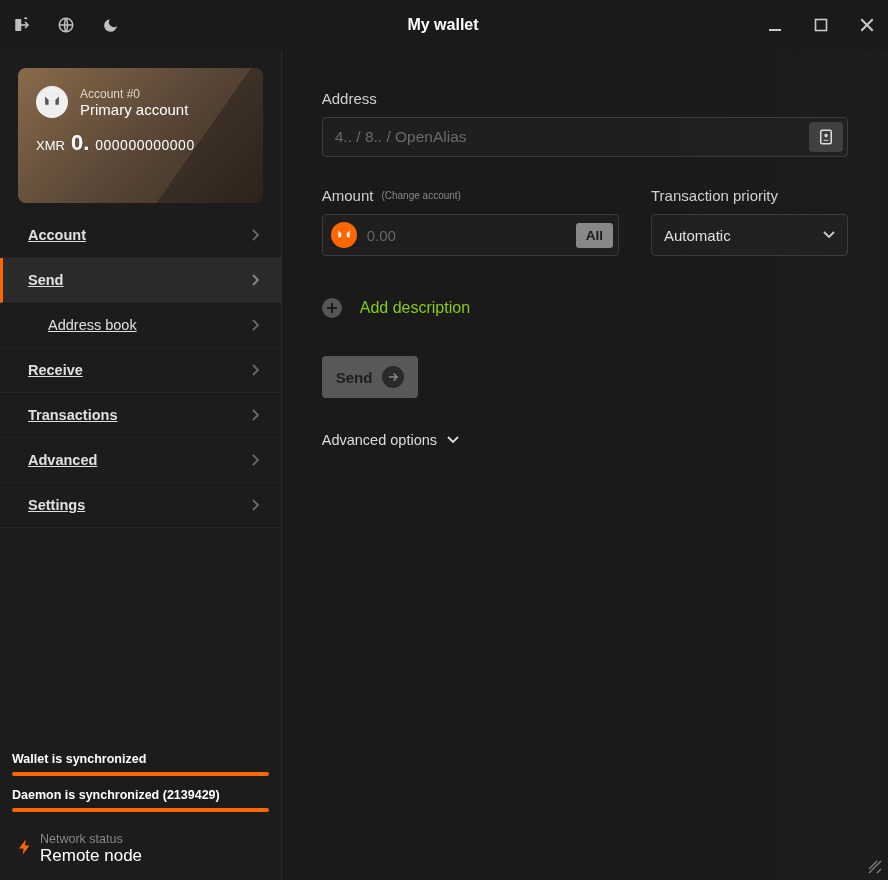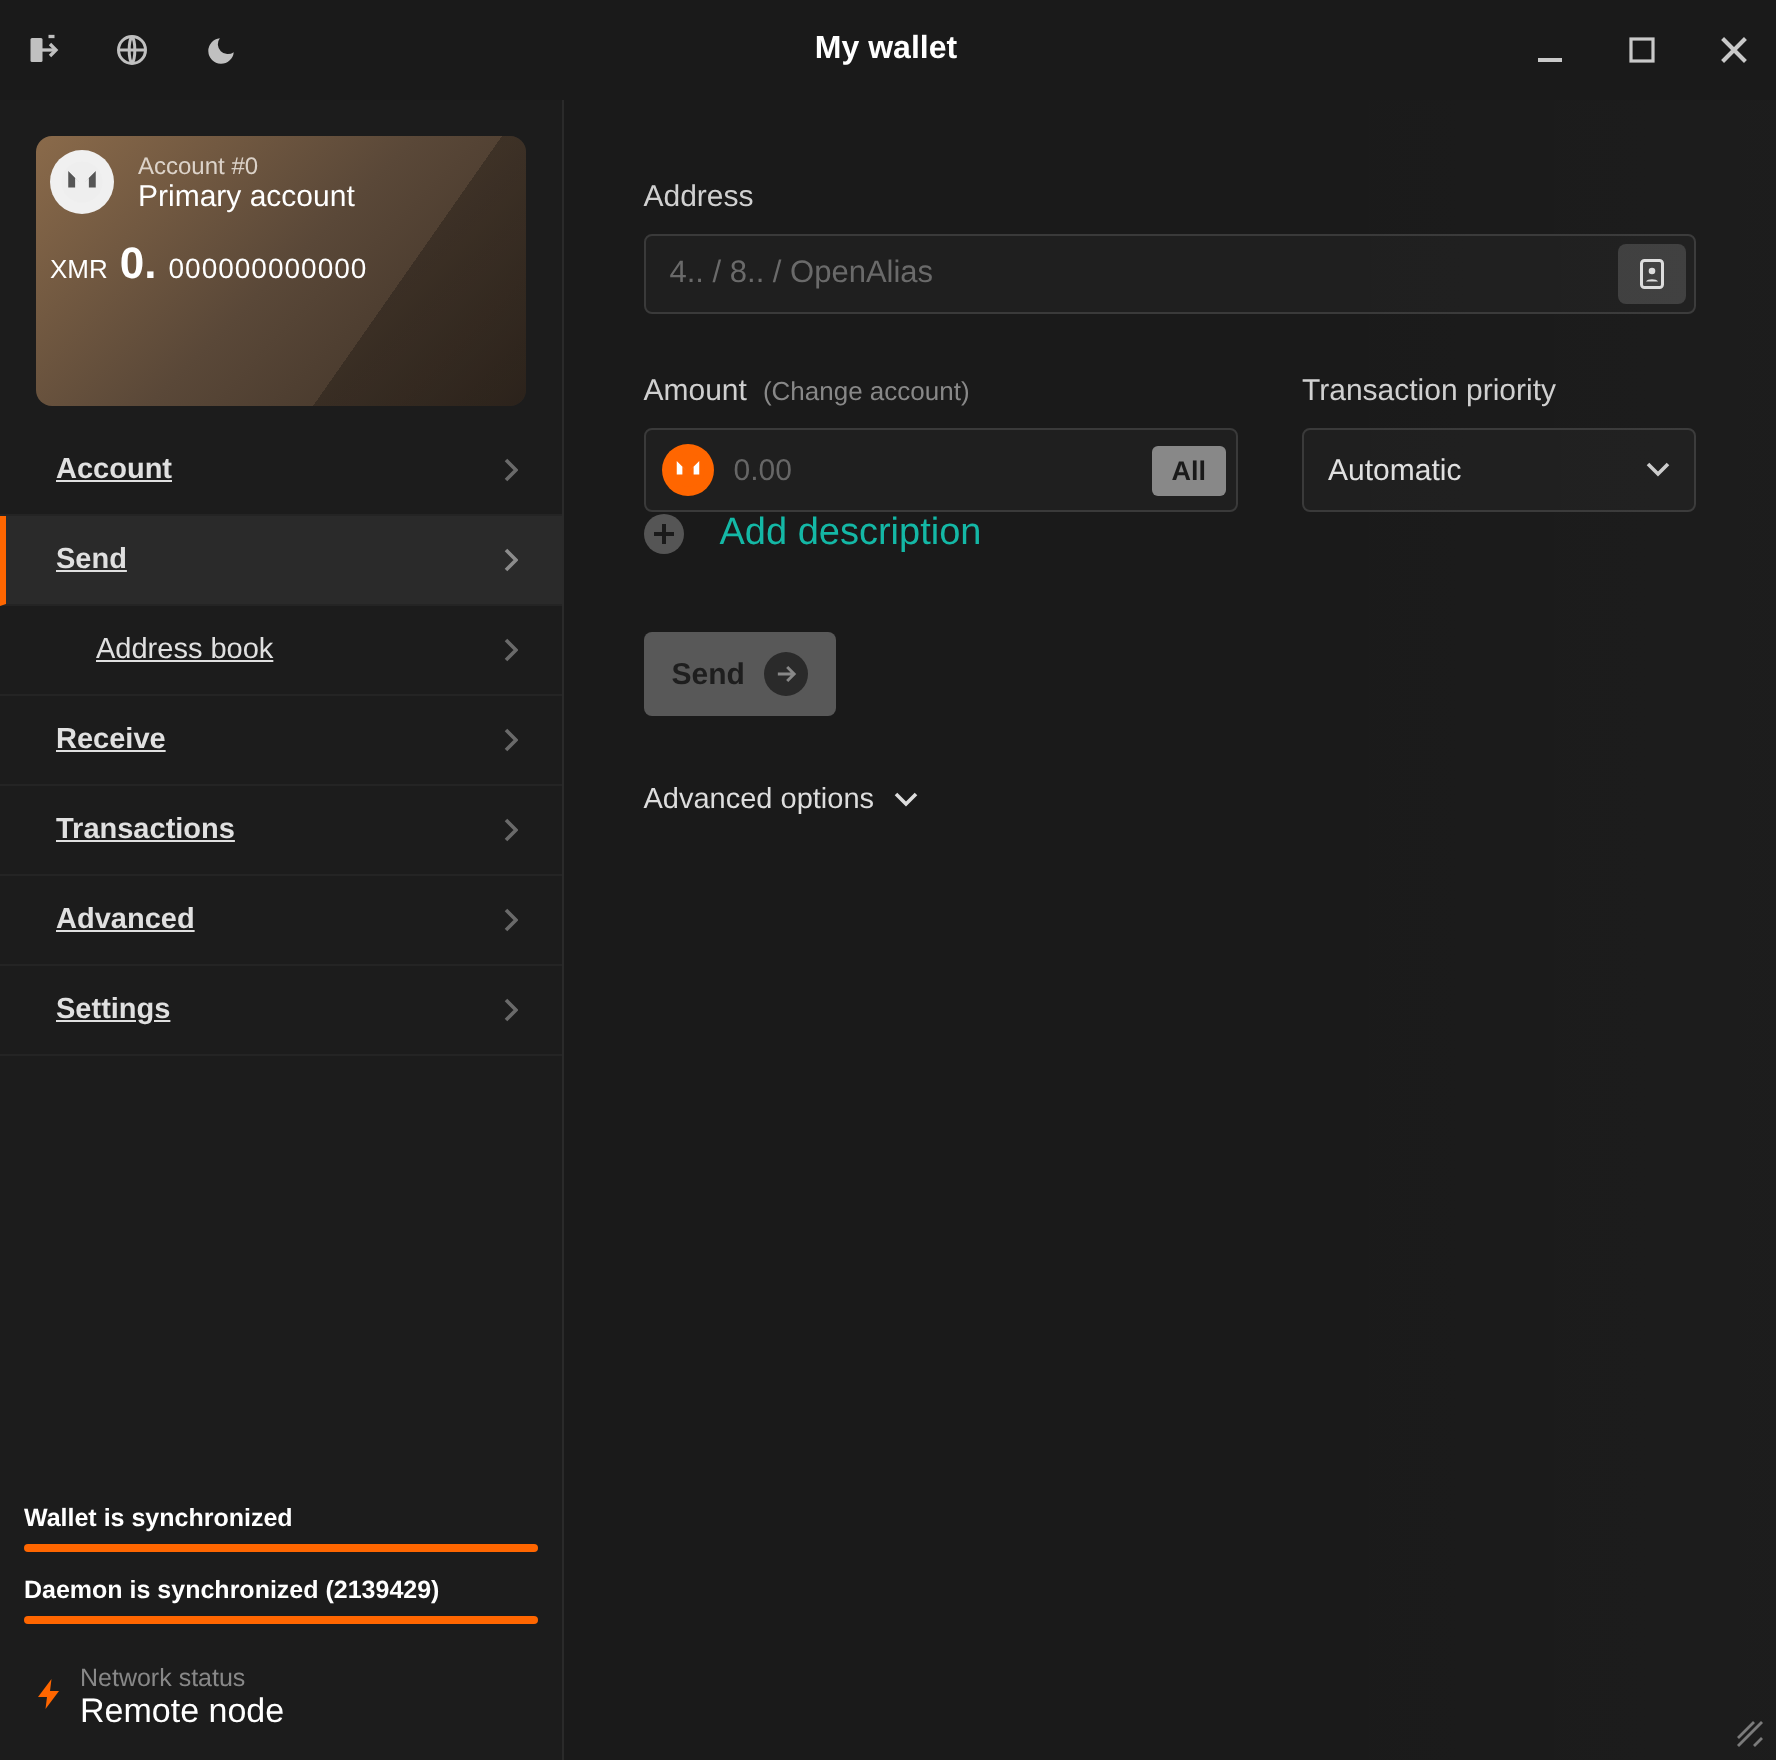--- a/index.html
+++ b/index.html
@@ -29,21 +29,21 @@
   background: #1c1c1c;
   display: flex;
   flex-direction: column;
   border-right: 1px solid #2a2a2a;
 }
 .account-card {
   margin: 18px 18px 10px 18px;
   height: 135px;
   border-radius: 8px;
   background: linear-gradient(135deg, #8a6a4a 0%, #5a4838 50%, #3a2e24 100%);
-  padding: 7px;
+  padding: 18px;
   position: relative;
   overflow: hidden;
 }
 .account-card::before {
   content:"";
   position:absolute;
   right:-40px; top:-20px;
   width:180px; height:250px;
   background: linear-gradient(125deg, transparent 40%, rgba(0,0,0,0.25) 40%, rgba(0,0,0,0.25) 70%, transparent 70%);
 }
@@ -88,21 +88,21 @@
 .net-status .bolt { color:#ff6600; font-size:26px; }
 .net-text .line1 { font-size:12.5px; color:#888; }
 .net-text .line2 { font-size:17px; color:#fff; font-weight:500;}
 .main { flex:1; padding: 40px 40px 40px 40px; position:relative; background:#1a1a1a;}
 .main::after{
   content:"";position:absolute;top:0;right:0;bottom:0;width:250px;
   background:linear-gradient(90deg, transparent, rgba(255,255,255,0.012));
   pointer-events:none;
 }
 .field-label { font-size:15px; color:#d0d0d0; margin-bottom:10px; display:flex; align-items:center; gap:8px;}
-.field-label .hint { font-size:13px; color:#888; font-weight:400;}
+.field-label .hint { font-size:10px; color:#888; font-weight:400;}
 .addr-wrap { display:flex; border:1px solid #3a3a3a; border-radius:4px; overflow:hidden; background:#1f1f1f; height:40px;}
 .addr-wrap input { border:none; background:transparent; flex:1; padding:0 12px; color:#e0e0e0; font-size:15.5px;}
 .addr-wrap input::placeholder{ color:#6a6a6a;}
 .addr-btn {
   width:34px; margin:4px; border-radius:4px;
   background:#3f3f3f;
   display:flex; align-items:center; justify-content:center;
   cursor:pointer;
 }
 .row2 { display:flex; gap:32px; margin-top:30px;justify-content:flex-end; }
@@ -124,21 +124,21 @@
   font-size:13.5px; font-weight:700;
   padding: 5px 10px; border-radius:3px; cursor:pointer;
 }
 .select-priority {
   height:42px;
   border:1px solid #3a3a3a; border-radius:4px;
   background:#1f1f1f;
   display:flex; align-items:center; justify-content:space-between;
   padding:0 12px; cursor:pointer; font-size:15px;
 }
-.add-desc { display:flex; align-items:center; gap:18px; color:#14b8a6; font-size:19px; cursor:pointer;}
+.add-desc { display:flex; align-items:center; gap:18px; margin-top:42px; color:#84cc16; font-size:16px; cursor:pointer;}
 .plus-circle {
   width:20px;height:20px;border-radius:50%;
   background:#555;color:#1a1a1a;
   display:flex;align-items:center;justify-content:center;font-weight:700;font-size:14px;
 }
 .send-btn {
   margin-top:38px;
   display:inline-flex; align-items:center; gap:10px;
   background:#585858; color:#1e1e1e;
   font-weight:700; font-size:15px;

